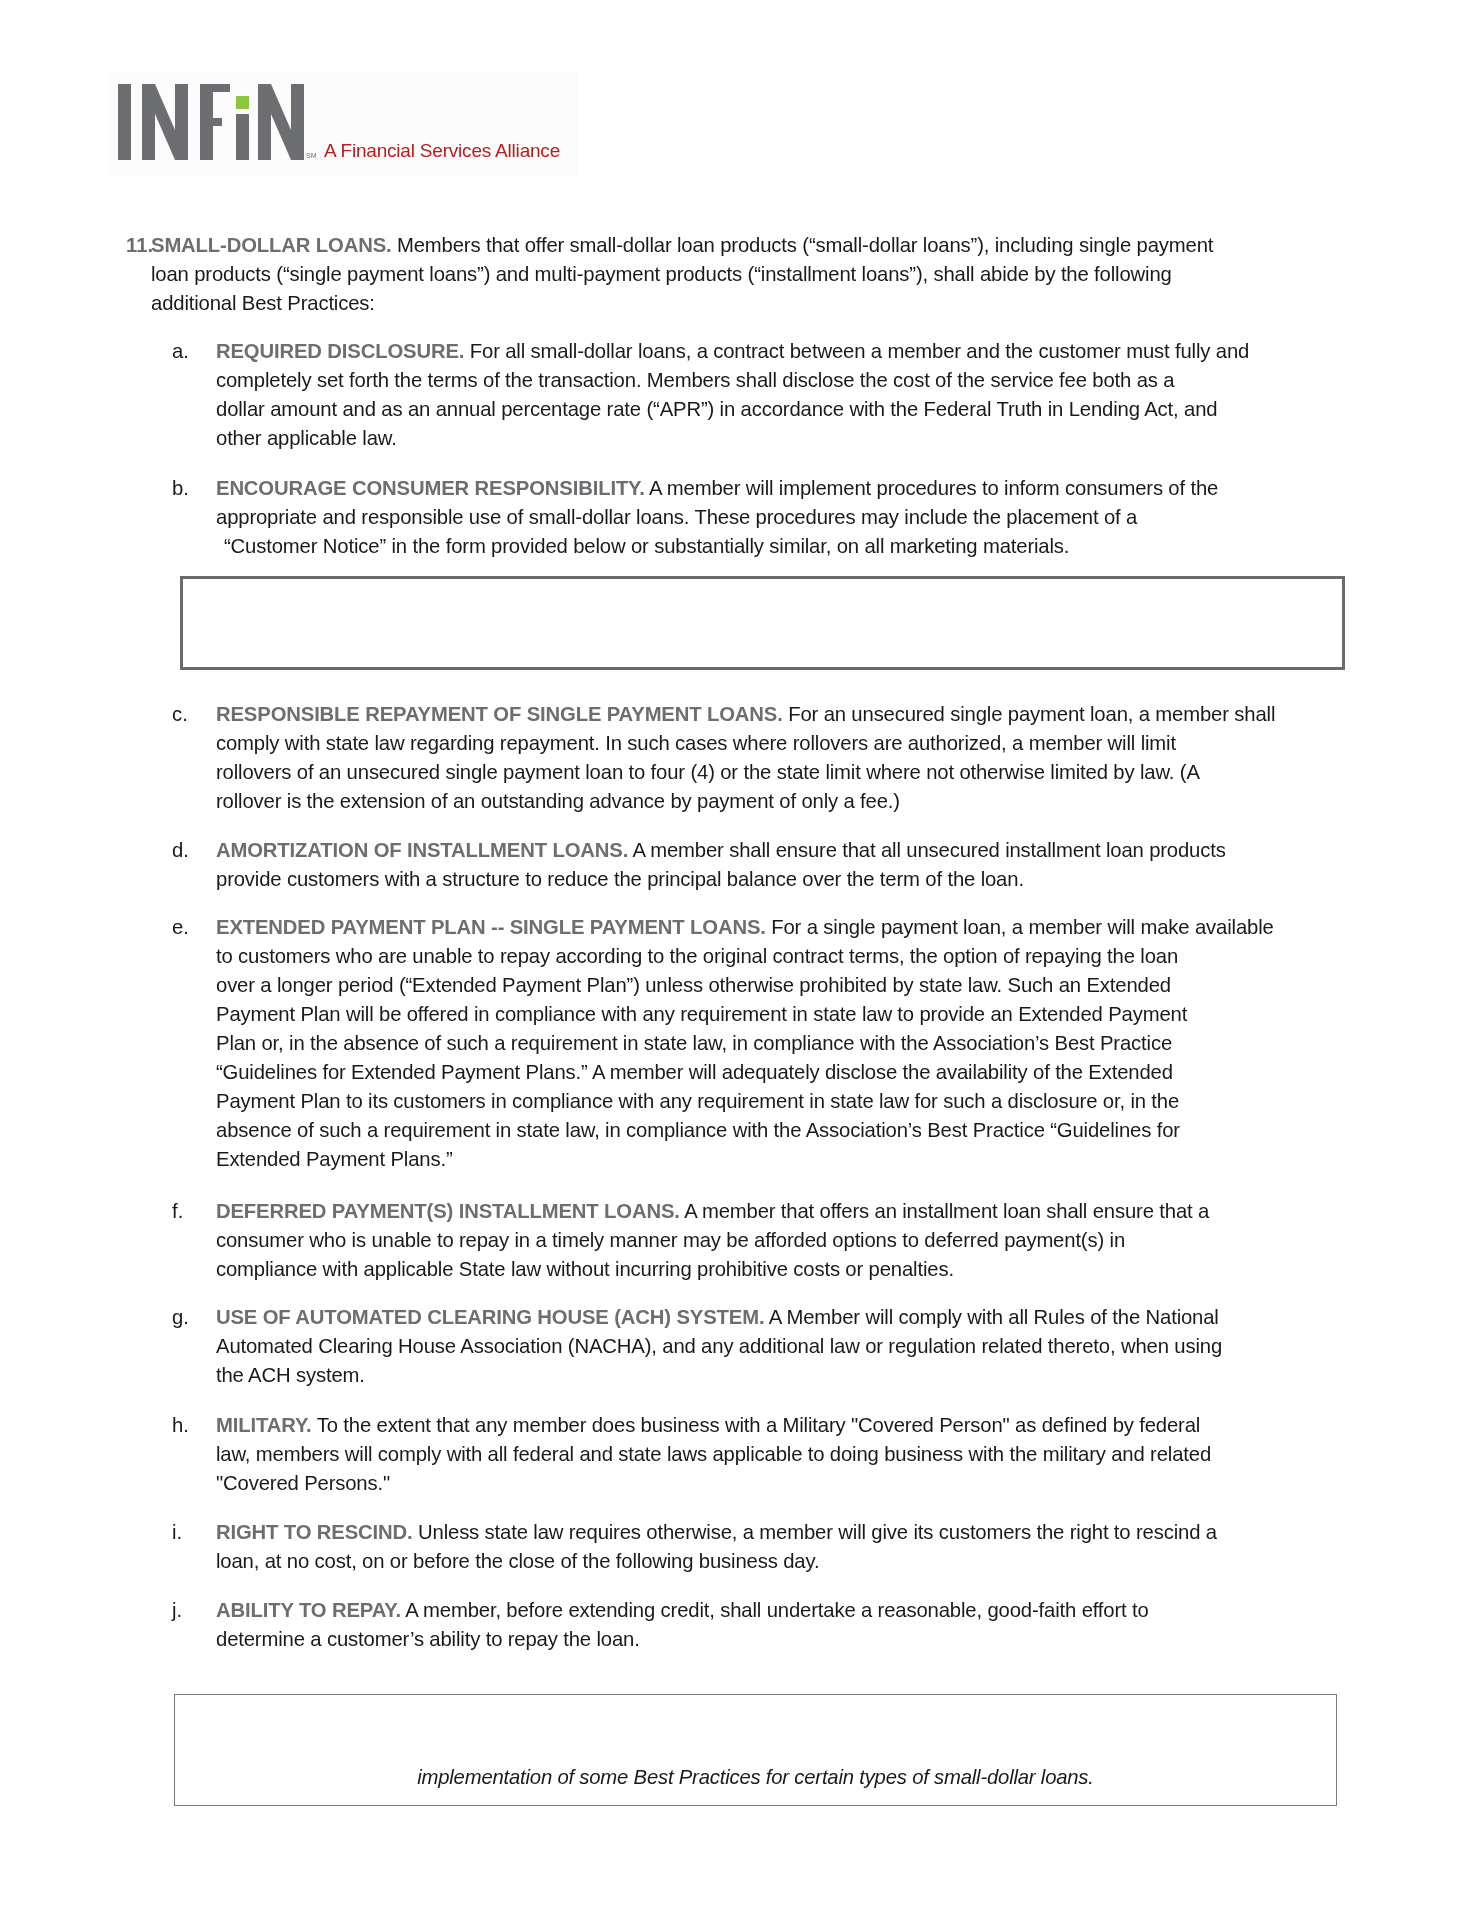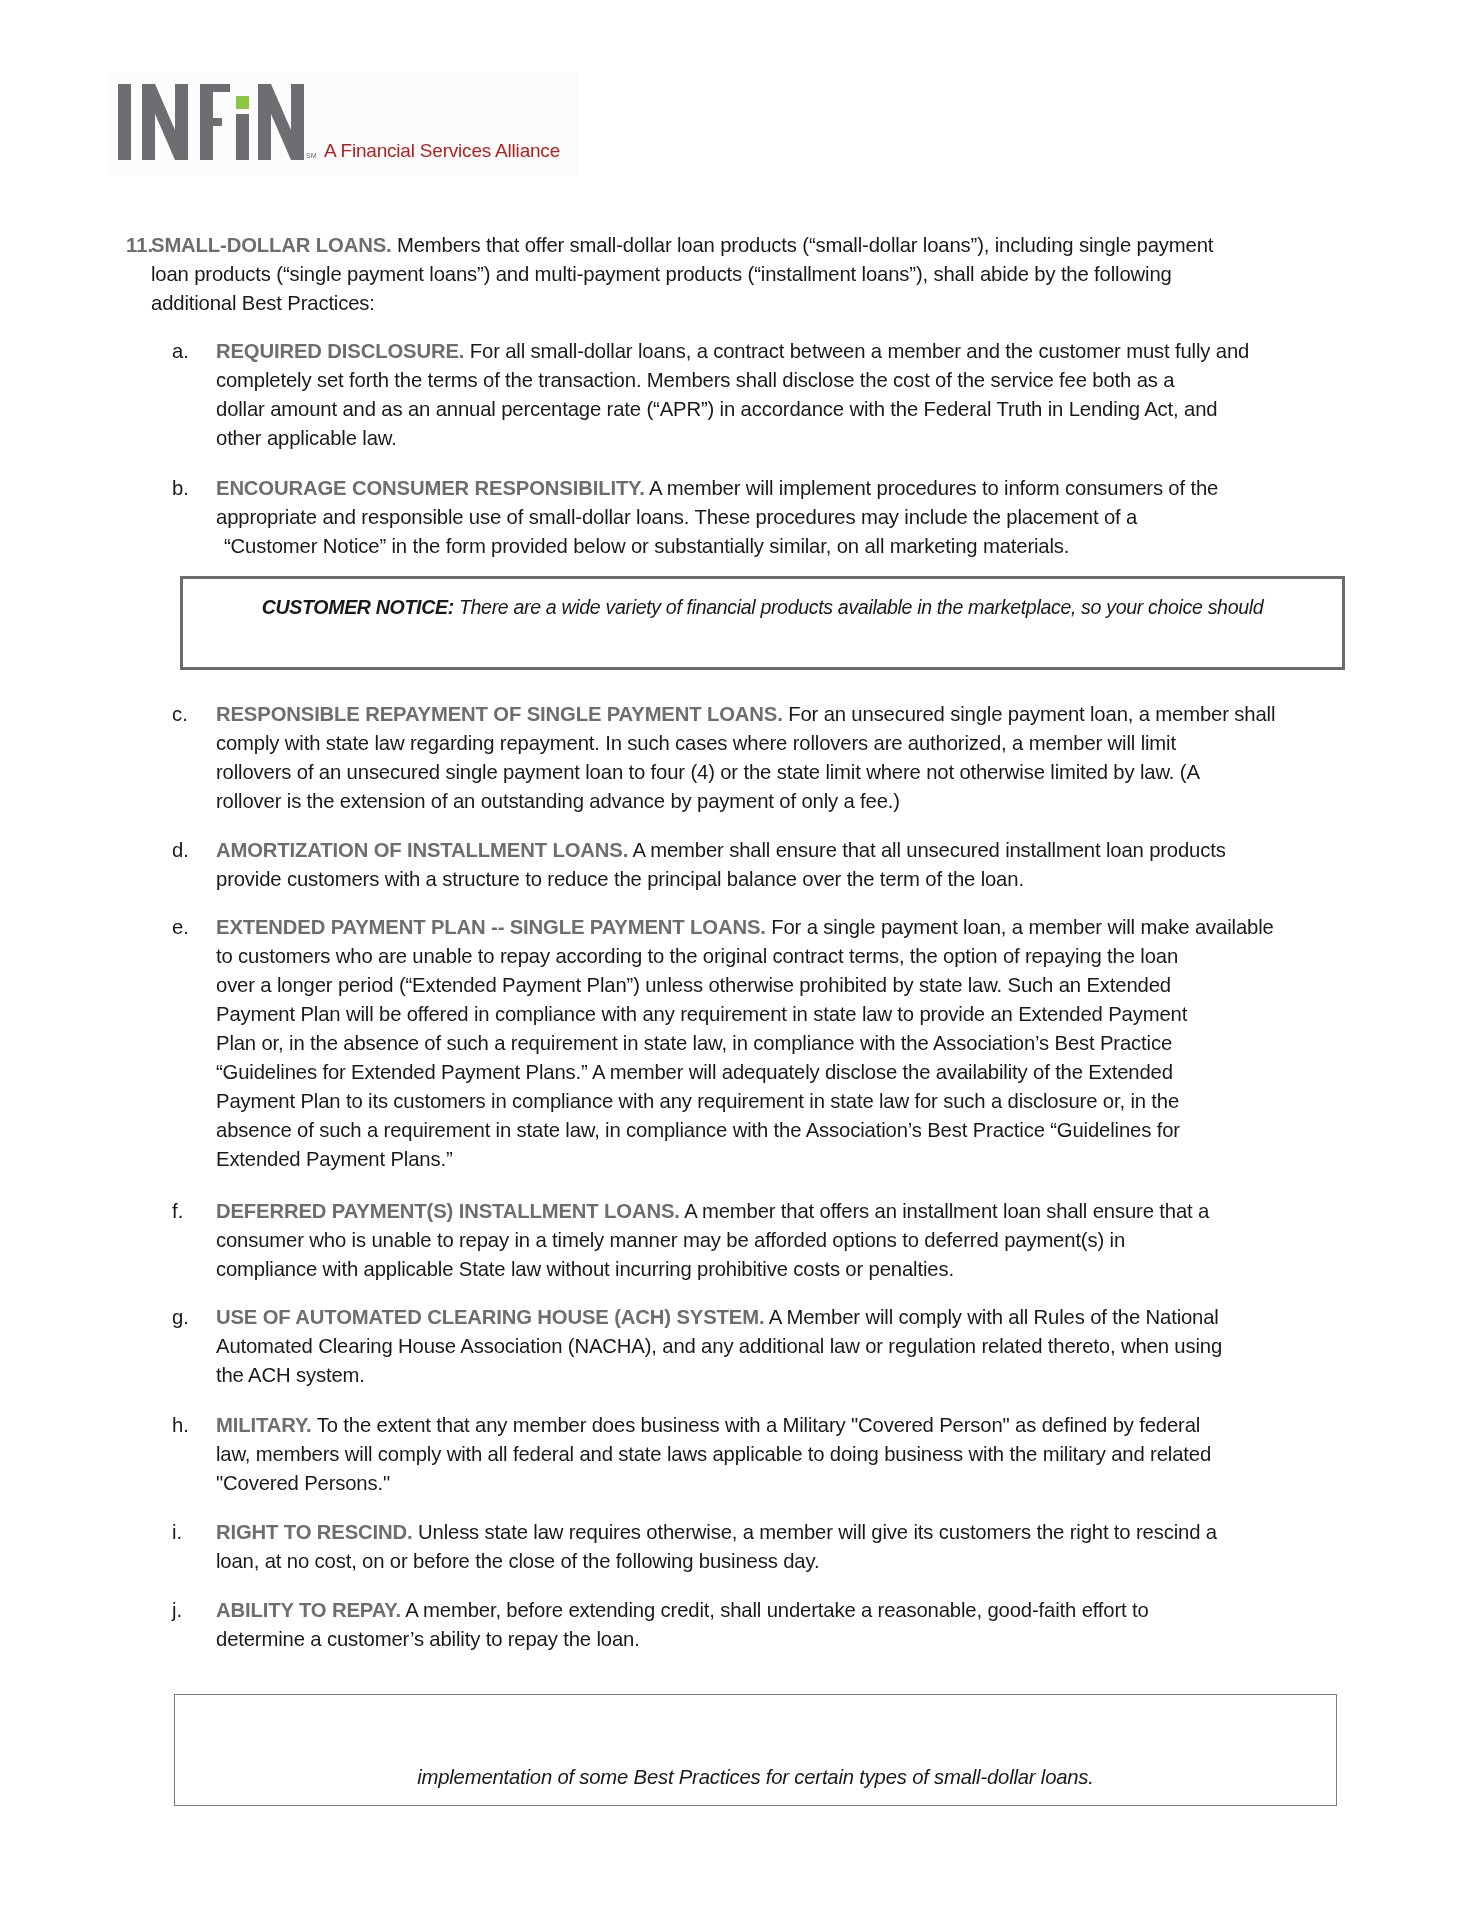--- a/index.html
+++ b/index.html
@@ -67,21 +67,20 @@
 </div>
 
 <div>
   <span class="lbl" style="left:172px; top:474px;">b.</span>
   <div class="line" style="left:216px; top:474px;"><span class="hd">ENCOURAGE CONSUMER RESPONSIBILITY.</span><span> A member will implement procedures to inform consumers of the</span></div>
   <div class="line" style="left:216px; top:503px;">appropriate and responsible use of small-dollar loans. These procedures may include the placement of a</div>
   <div class="line" style="left:224px; top:532px;">“Customer Notice” in the form provided below or substantially similar, on all marketing materials.</div>
 </div>
 
 <div class="notice">
-  <div class="notice-line" style="top:14px;"><b>CUSTOMER NOTICE:</b><span> There are a wide variety of financial products available in the marketplace, so your choice should</span></div>
 </div>
 
 <div>
   <span class="lbl" style="left:172px; top:700px;">c.</span>
   <div class="line" style="left:216px; top:700px;"><span class="hd">RESPONSIBLE REPAYMENT OF SINGLE PAYMENT LOANS.</span><span> For an unsecured single payment loan, a member shall</span></div>
   <div class="line" style="left:216px; top:729px;">comply with state law regarding repayment. In such cases where rollovers are authorized, a member will limit</div>
   <div class="line" style="left:216px; top:758px;">rollovers of an unsecured single payment loan to four (4) or the state limit where not otherwise limited by law. (A</div>
   <div class="line" style="left:216px; top:787px;">rollover is the extension of an outstanding advance by payment of only a fee.)</div>
 </div>
 

